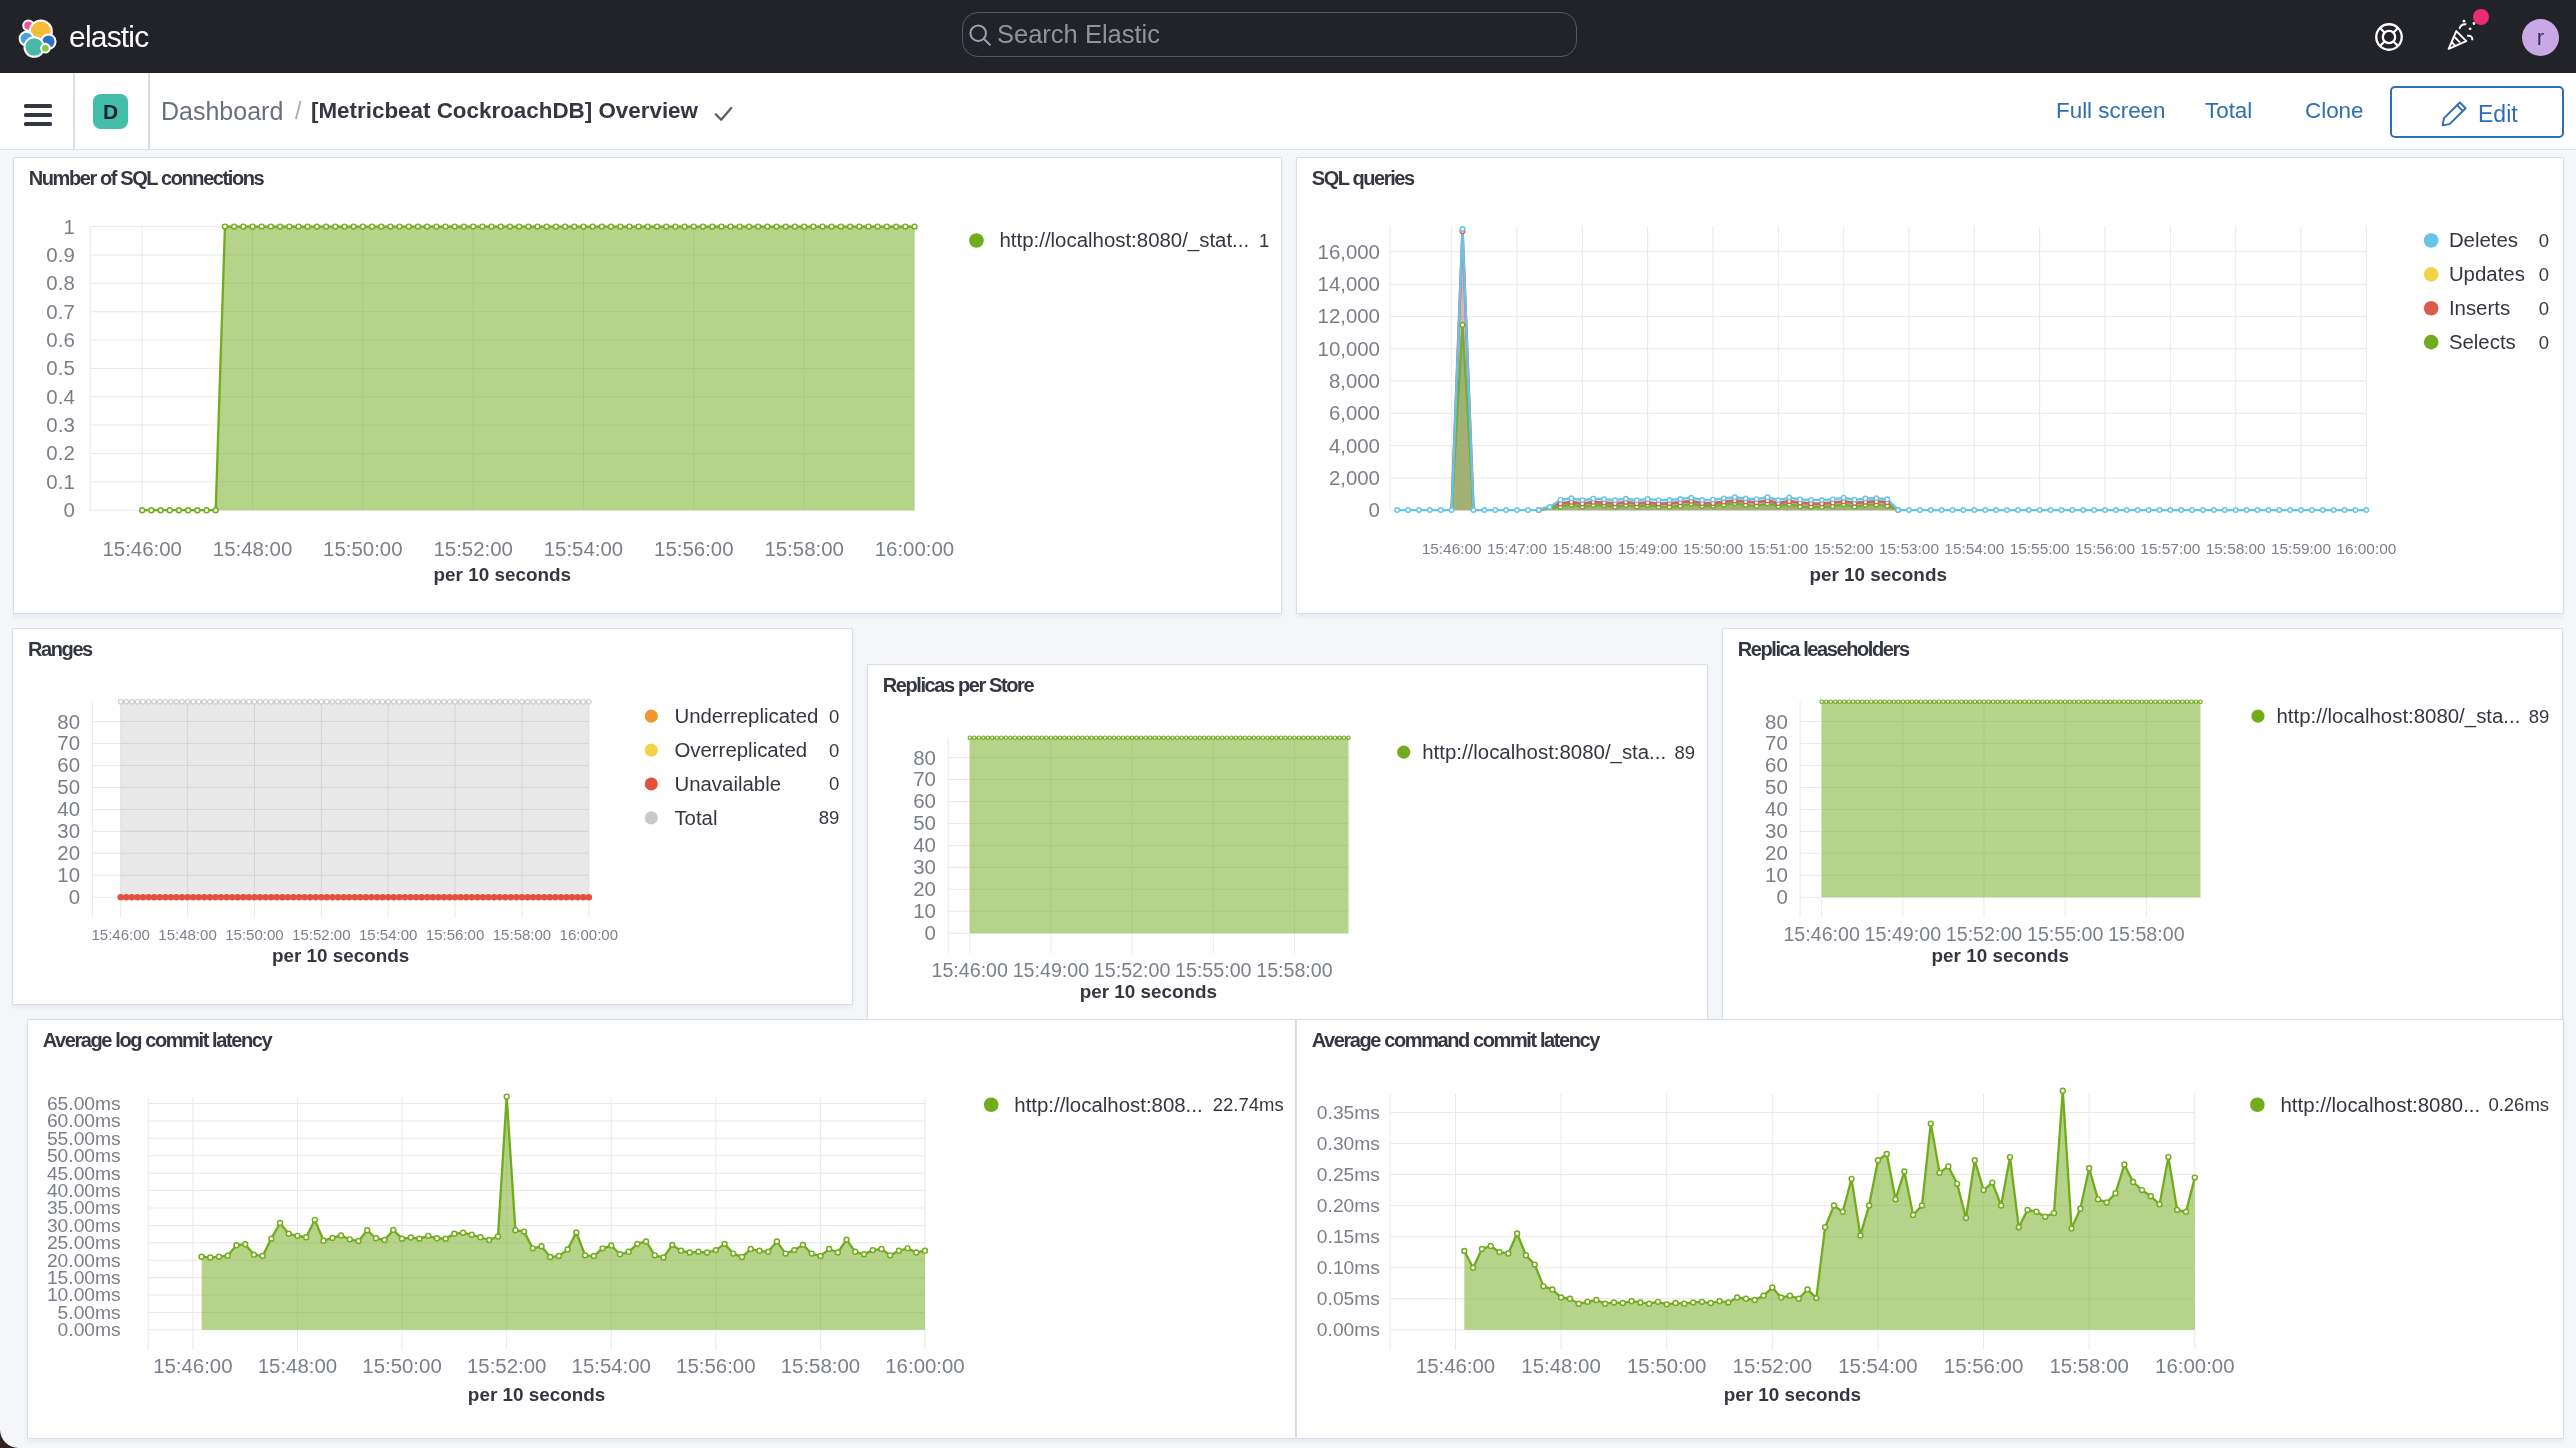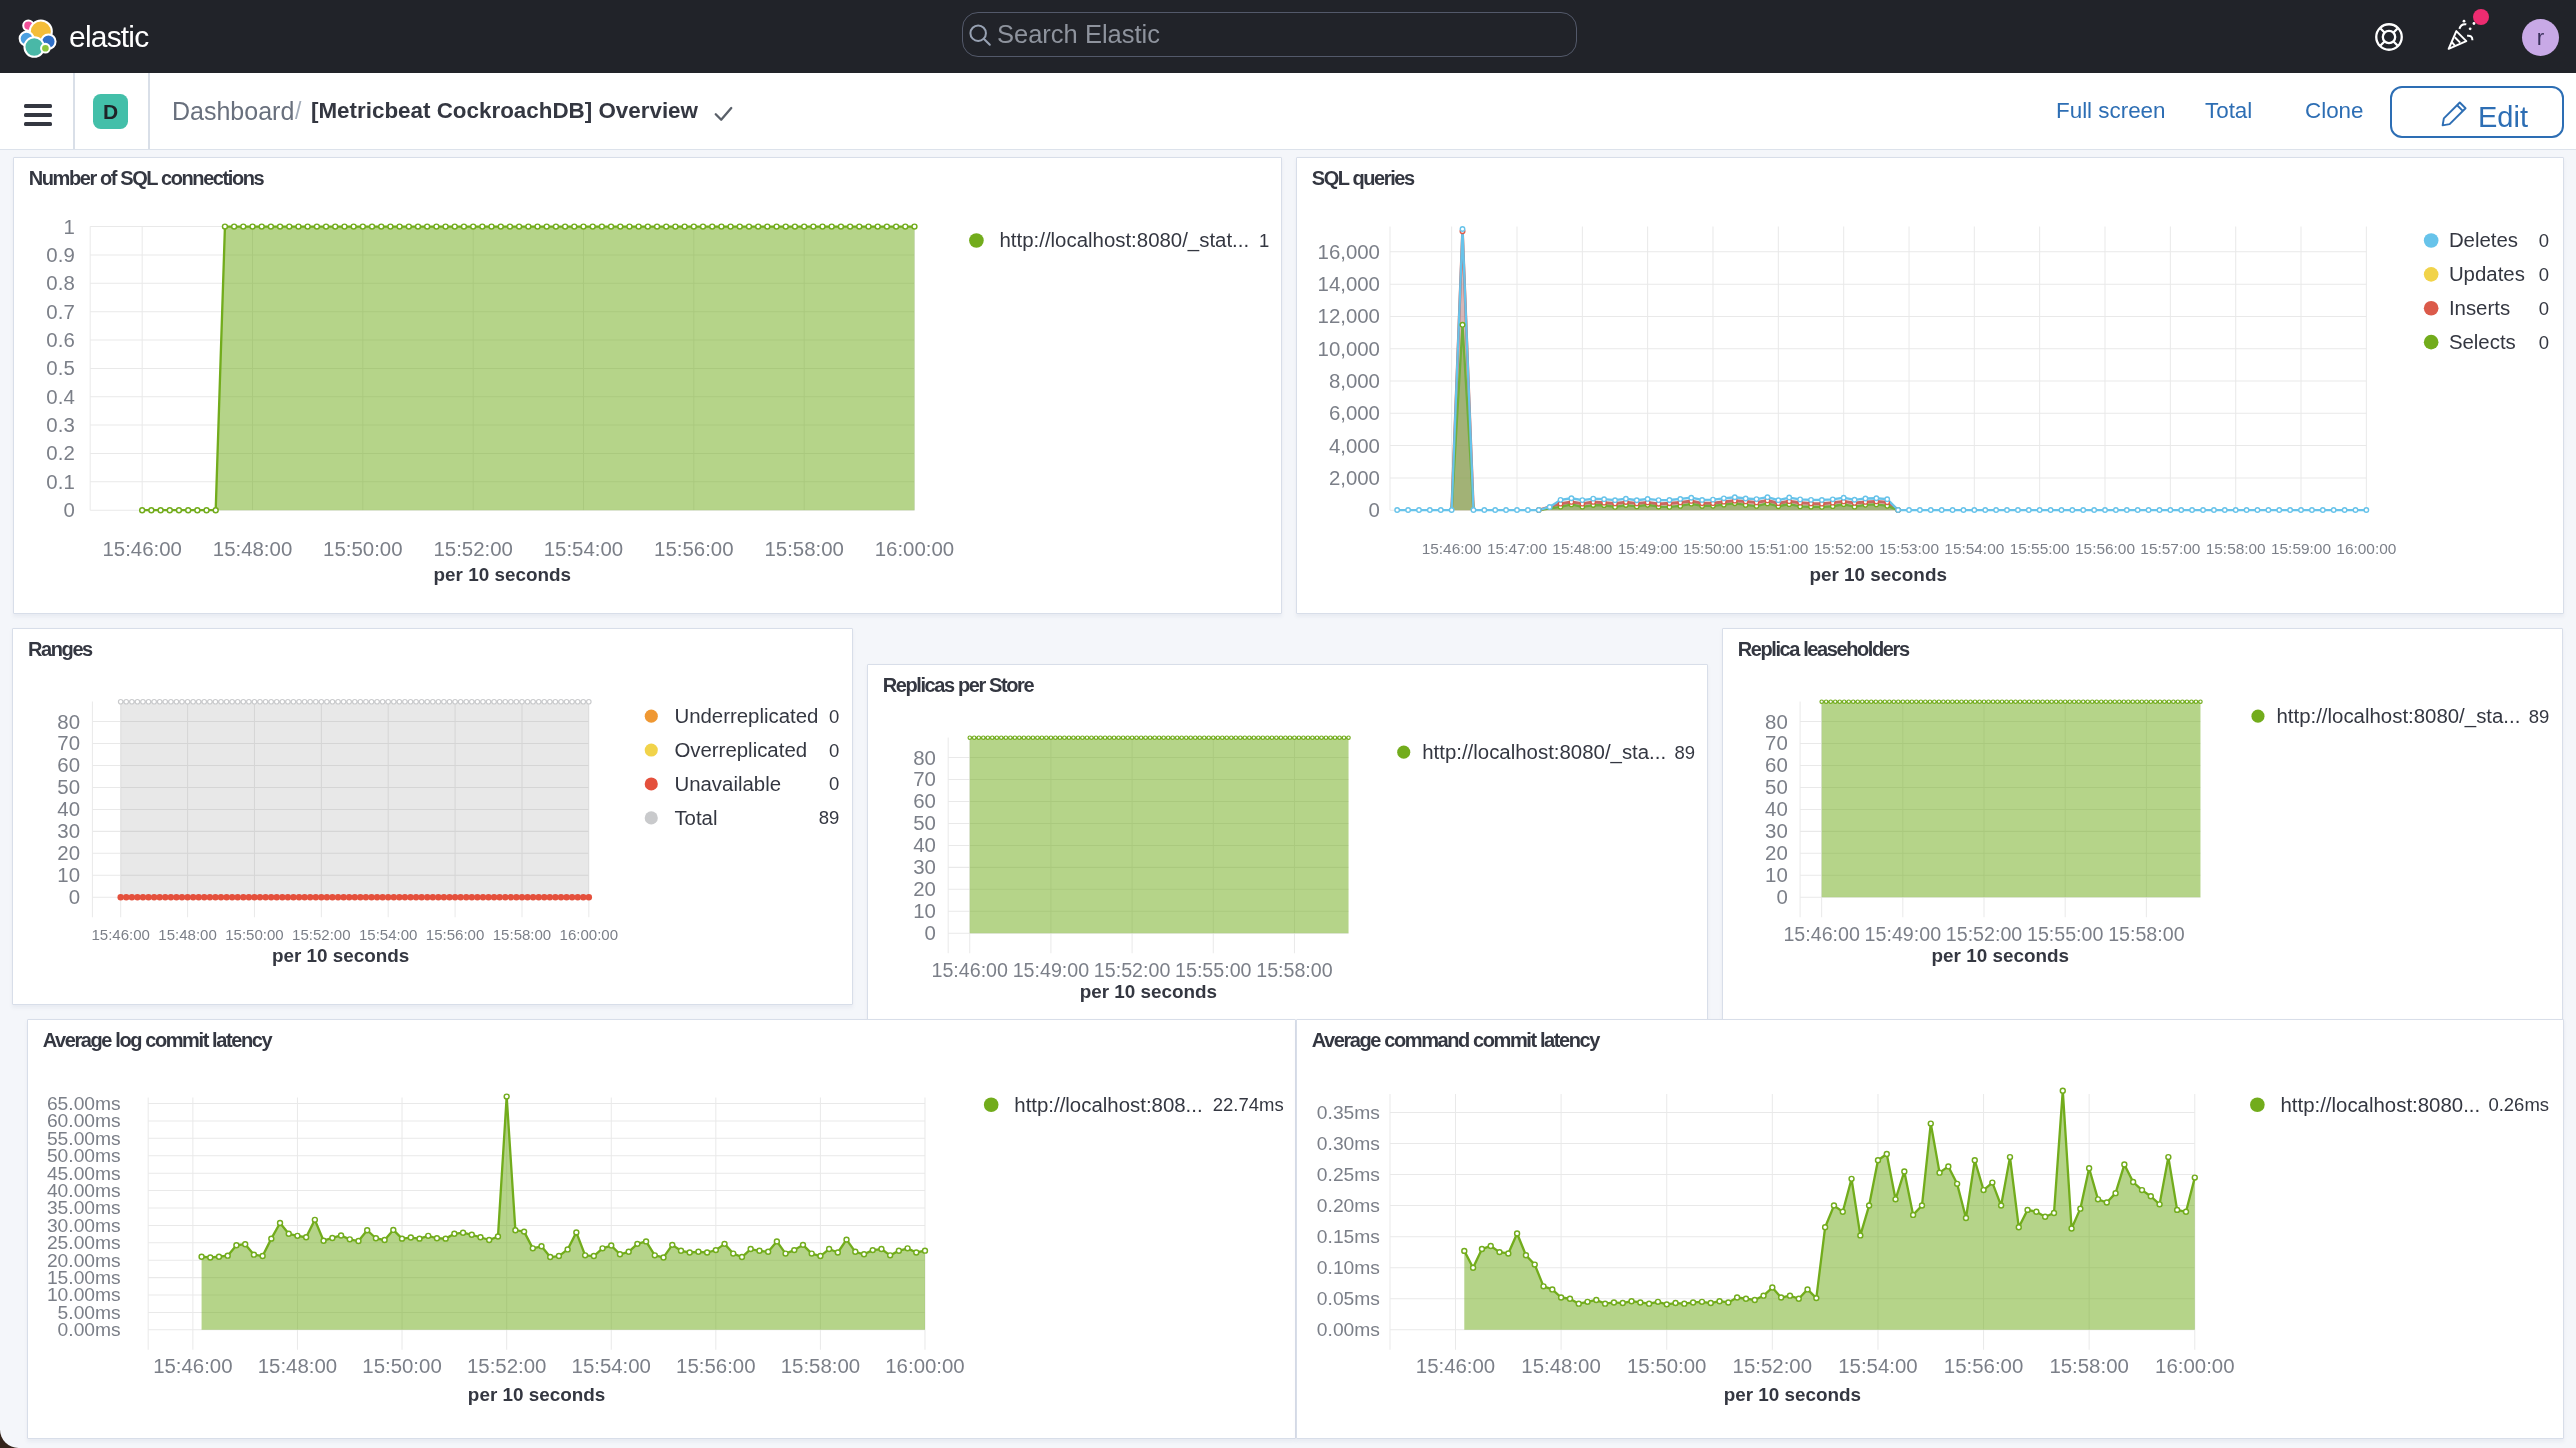--- a/index.html
+++ b/index.html
@@ -5,25 +5,25 @@
 html,body { width:2576px; height:1448px; font-family:"Liberation Sans",sans-serif; background:#f4f6fa; position:relative; overflow:hidden; }
 .hdr { position:absolute; left:0; top:0; width:100%; height:73px; background:#212329; }
 .brand { position:absolute; left:69px; top:18.5px; color:#fff; font-size:30px; font-weight:500; letter-spacing:-0.8px; line-height:35px; }
 .search { position:absolute; left:962px; top:12.3px; width:615px; height:45px; border:1.5px solid #53596a; border-radius:16px; }
 .search-ph { position:absolute; left:34px; top:7px; font-size:25.5px; color:#8e939d; }
 .avatar { position:absolute; left:2522px; top:18.5px; width:37px; height:37px; border-radius:50%; background:#C8A9E6; color:#38305a; font-size:22.4px; text-align:center; line-height:37px; }
 .nav { position:absolute; left:0; top:73px; width:100%; height:77px; background:#fff; border-bottom:1.5px solid #dce2eb; }
 .burger span { position:absolute; left:24px; width:28px; height:3.9px; border-radius:1.5px; background:#343741; }
 .vsep { position:absolute; top:0; width:1.5px; height:100%; background:#d9dfe8; }
 .dchip { position:absolute; left:93px; top:21px; width:35px; height:35px; border-radius:7.7px; background:#43BFA9; color:#1f2328; font-weight:700; font-size:21px; text-align:center; line-height:35px; }
-.bc1 { position:absolute; left:172px; top:0; height:77px; line-height:76px; font-size:25px; color:#69707D; }
+.bc1 { position:absolute; left:161px; top:0; height:77px; line-height:76px; font-size:25px; color:#69707D; }
 .bcsl { position:absolute; left:295px; top:0; height:77px; line-height:76px; font-size:23px; color:#a2abb8; }
 .bc2 { position:absolute; left:311px; top:0; height:77px; line-height:76px; font-size:22.4px; font-weight:700; color:#343741; }
 .tlink { position:absolute; top:0; height:77px; line-height:76px; font-size:22.4px; color:#2D6EB4; }
-.editbtn { position:absolute; left:2390px; top:13px; width:174px; height:52px; border:2.3px solid #2D6EB4; border-radius:12px; color:#2D6EB4; font-size:29px; font-weight:500;text-decoration:underline; }
+.editbtn { position:absolute; left:2390px; top:13px; width:174px; height:52px; border:2.3px solid #2D6EB4; border-radius:5px; color:#2D6EB4; font-size:23px; font-weight:500;text-decoration:underline; }
 .editbtn .lbl { position:absolute; left:86px; top:13px; }
 .panel { position:absolute; background:#fff; border:1.5px solid #d8dee9; border-radius:1px; box-shadow:0 2.3px 3.9px rgba(80,100,140,0.07); }
 .ptitle { position:absolute; left:14.7px; top:8.5px; font-size:20px; font-weight:700; color:#343741; letter-spacing:-1.4px; }
 .corner { position:absolute; left:0px; top:1429px; width:19px; height:19px; background:#33231a; }
 .corner::after { content:""; position:absolute; left:0; top:0; width:19px; height:19px; background:#f4f6fa; border-bottom-left-radius:18.5px; }
 </style></head>
 <body>
 <div class="hdr">
 <svg width="45" height="45" viewBox="0 0 58 58" style="position:absolute;left:15.4px;top:14px">
 <g stroke="#ffffff" stroke-width="2.6">

